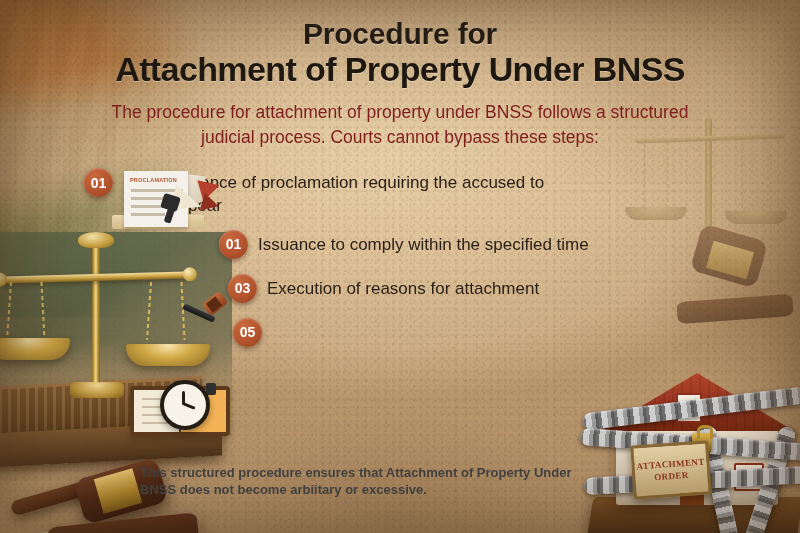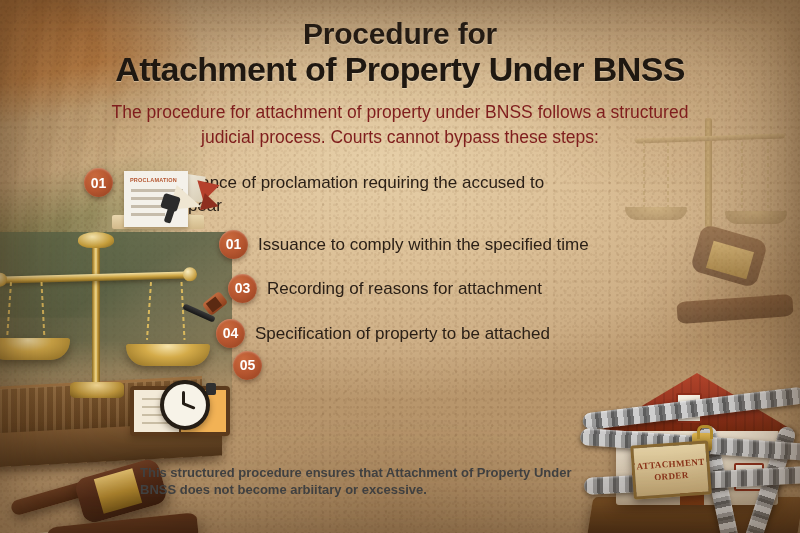--- a/index.html
+++ b/index.html
@@ -203,21 +203,21 @@
     box-shadow:0 2px 5px rgba(50,24,10,.45), inset 0 1px 2px rgba(255,255,255,.28);
     position:relative;z-index:3;
   }
   .stext{font-size:17px;line-height:1.38;color:#2b2017;padding-left:10px;padding-top:3px;max-width:400px;}
 
   .s1{padding-left:84px;}
   .s1 .stext{padding-left:56px;}
   .s2{padding-left:219px;margin-top:12px;}
   .s3{padding-left:228px;margin-top:15px;}
   .s4{padding-left:216px;margin-top:16px;}
-  .s5{padding-left:233px;margin-top:3px;}
+  .s5{padding-left:233px;margin-top:15px;}
 
   
   .ic{position:absolute;z-index:2;}
   
   .ic-doc{left:118px;top:3px;width:84px;height:62px;}
   .doc-pad{position:absolute;left:-6px;top:44px;width:92px;height:14px;border-radius:2px;
      background:linear-gradient(180deg,#e9d7ae,#d2b98a);}
   .doc-sheet{position:absolute;left:6px;top:0;width:64px;height:56px;background:#f4f1ea;
      box-shadow:0 2px 4px rgba(60,36,14,.3);}
   .doc-sheet:before{content:"PROCLAMATION";position:absolute;left:6px;top:6px;
@@ -379,27 +379,23 @@
             <div class="nb-line" style="top:16px"></div>
             <div class="nb-line" style="top:24px"></div>
             <div class="nb-line" style="top:32px"></div>
           </div>
           <div class="nb-r"></div>
         </div>
         <div class="nb-clip"></div>
         <div class="clk"></div>
       </div>
       <div class="badge">03</div>
-      <div class="stext">Recording of reasons for attachment</div>
+      <div class="stext">Execution of reasons for attachment</div>
     </div>
 
-    <div class="step s4">
-      <div class="badge">04</div>
-      <div class="stext">Specification of property to be attached</div>
-    </div>
 
     <div class="step s5">
 
       <div class="badge">05</div>
     </div>
 
   </div>
 
   <div class="footer">This structured procedure ensures that Attachment of Property Under BNSS does not become arbiitary or excessive.</div>
 

